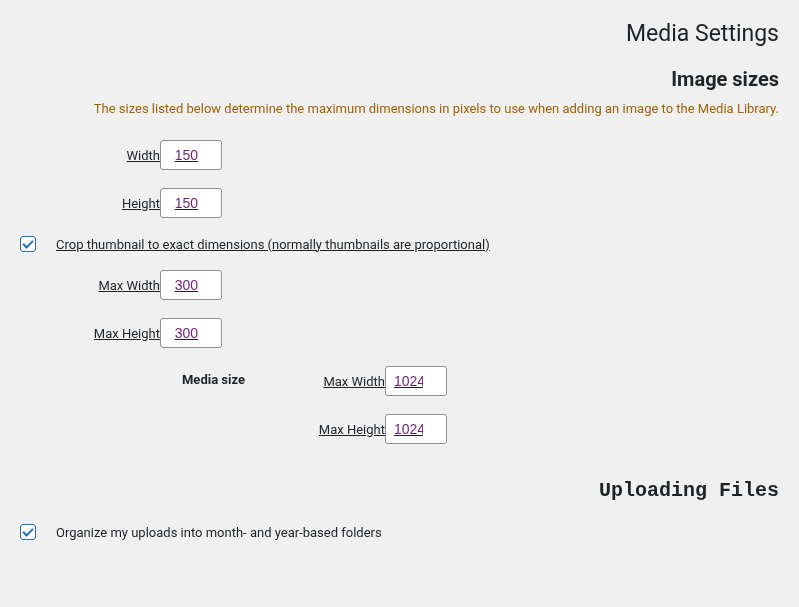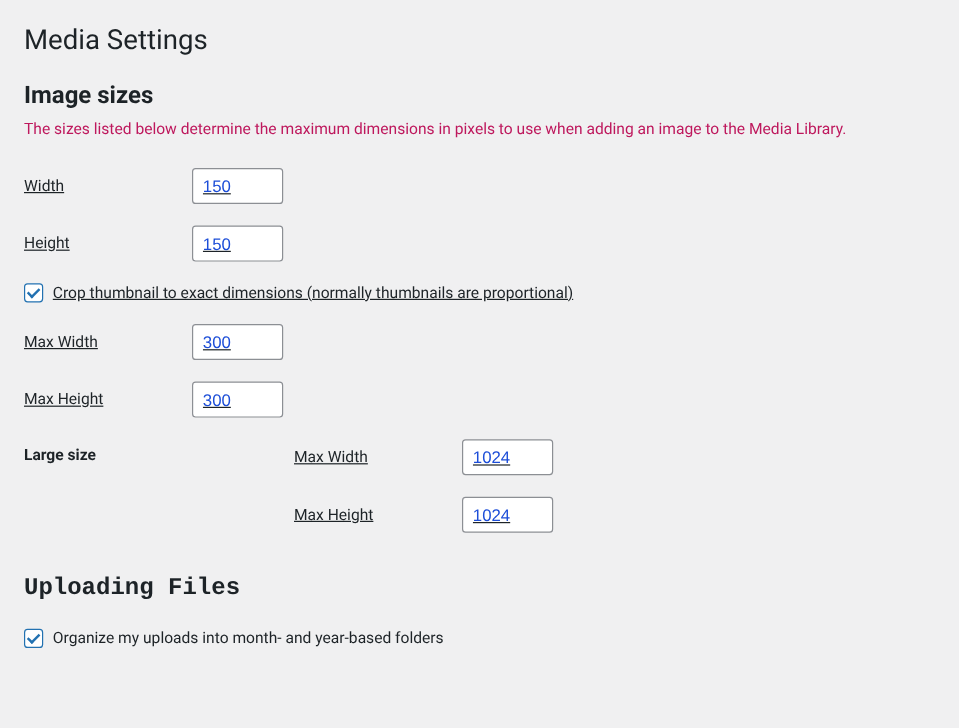--- a/index.html
+++ b/index.html
@@ -1,18 +1,19 @@
 <!DOCTYPE html>
 <html><head>
   <meta charset="utf-8">
   <style>
     * {
       box-sizing: border-box;
       margin: 0;
       padding: 0;
+      text-align: right;
     }
     body {
       font-family: -apple-system, BlinkMacSystemFont, "Segoe UI", Roboto, Oxygen-Sans, Ubuntu, Cantarell, "Helvetica Neue", sans-serif;
       background: #f0f0f1;
       color: #1d2327;
       font-size: 13px;
       padding: 20px;
       width: 799px;
       height: 607px;
     }
@@ -23,21 +24,21 @@
       color: #1d2327;
     }
     h2 {
       font-size: 20px;
       font-weight: 700;
       margin-bottom: 10px;
       color: #1d2327;
     }
     .description {
       font-size: 13px;
-      color: #be185d;
+      color: #a16207;
       margin-bottom: 24px;
     }
     .form-section {
       margin-bottom: 30px;
     }
     .form-row {
       display: flex;
       align-items: center;
       margin-bottom: 18px;
     }
@@ -60,34 +61,34 @@
     }
     .field-line:last-child {
       margin-bottom: 0;
     }
     .field-label {
       width: 140px;
       font-size: 13px;
       color: #1d2327;
     }
     input[type="number"] {
-      width: 76px;
+      width: 62px;
       height: 30px;
       padding: 0 8px;
       border: 1px solid #8c8f94;
       border-radius: 3px;
       background: #fff;
       font-size: 14px;
-      color: #1d4ed8;
+      color: #701a75;
       line-height: 1;
     }
     .checkbox-line {
       display: flex;
       align-items: center;
-      gap: 8px;
+      gap: 20px;
     }
     .checkbox-container {
       position: relative;
       width: 16px;
       height: 16px;
       flex-shrink: 0;
     }
     input[type="checkbox"] {
       appearance: none;
       width: 16px;
@@ -162,21 +163,21 @@
         <input type="number" value="300" style="">
       </div>
       <div class="field-line">
         <label class="field-label">Max Height</label>
         <input type="number" value="300" style="">
       </div>
     </div>
   </div>
 
   <div class="form-row">
-    <div class="row-label">Large size</div>
+    <div class="row-label">Media size</div>
     <div class="row-fields">
       <div class="field-line">
         <label class="field-label">Max Width</label>
         <input type="number" value="1024" style="">
       </div>
       <div class="field-line">
         <label class="field-label">Max Height</label>
         <input type="number" value="1024" style="">
       </div>
     </div>

